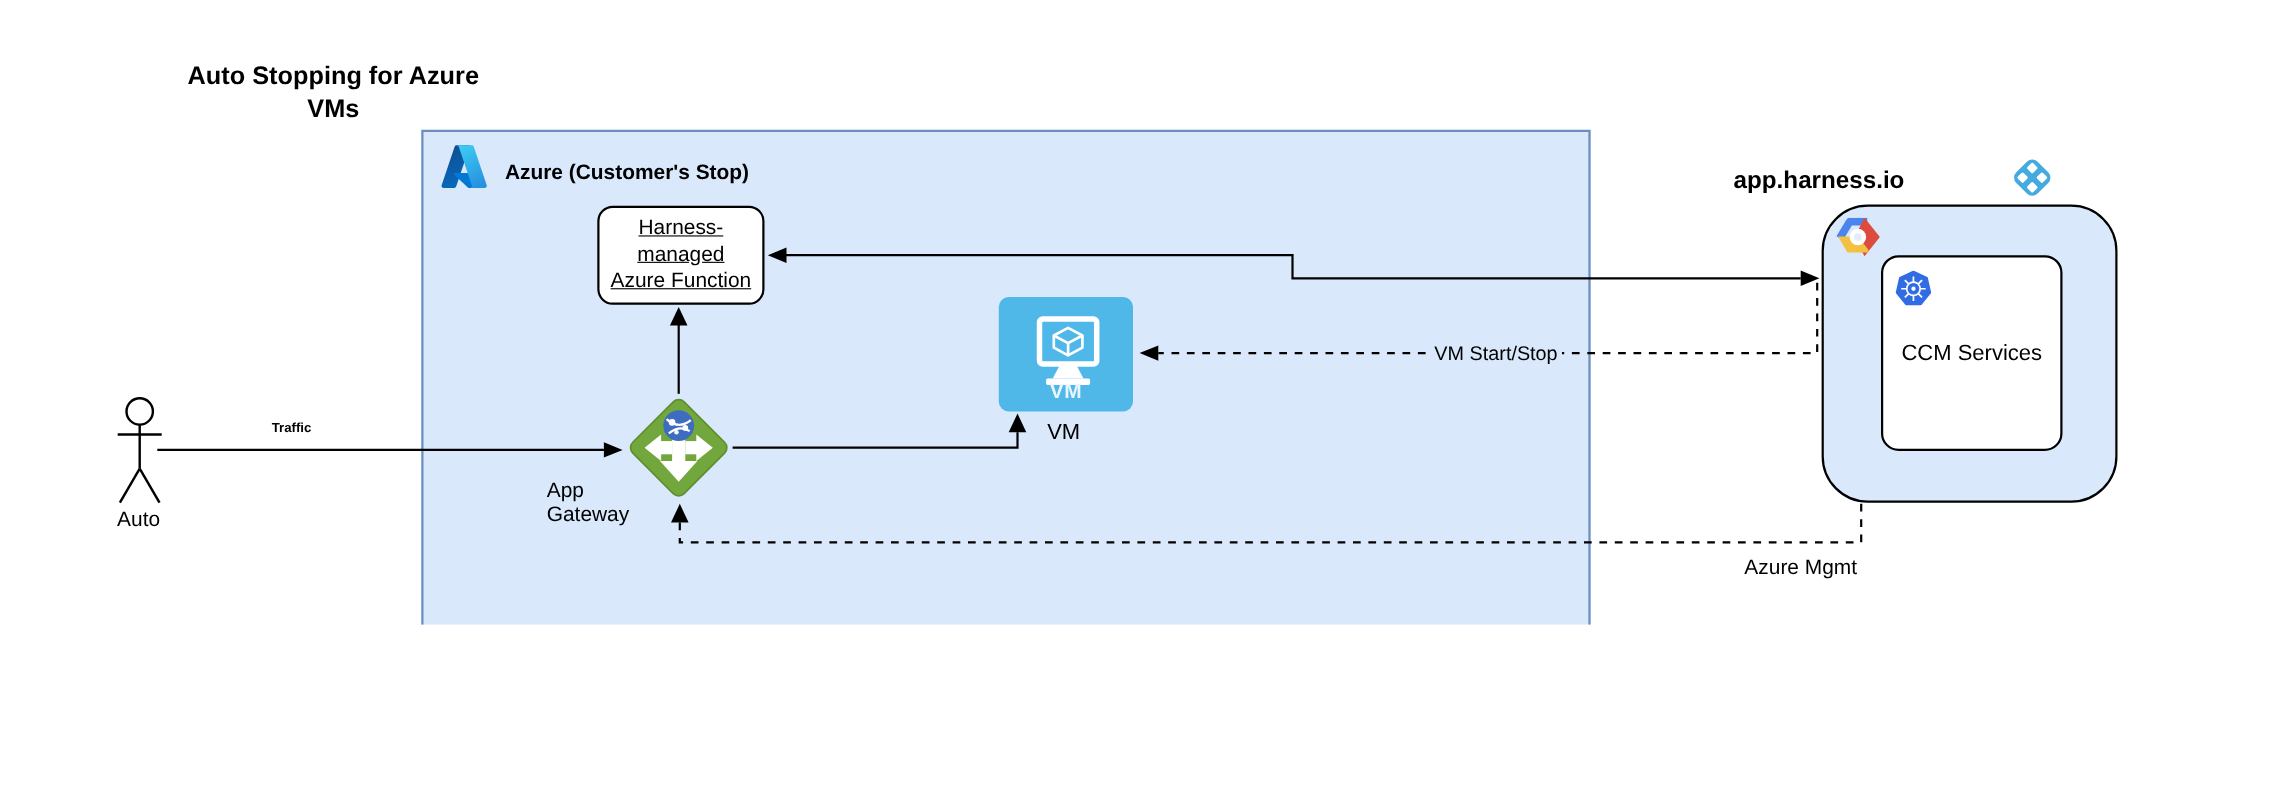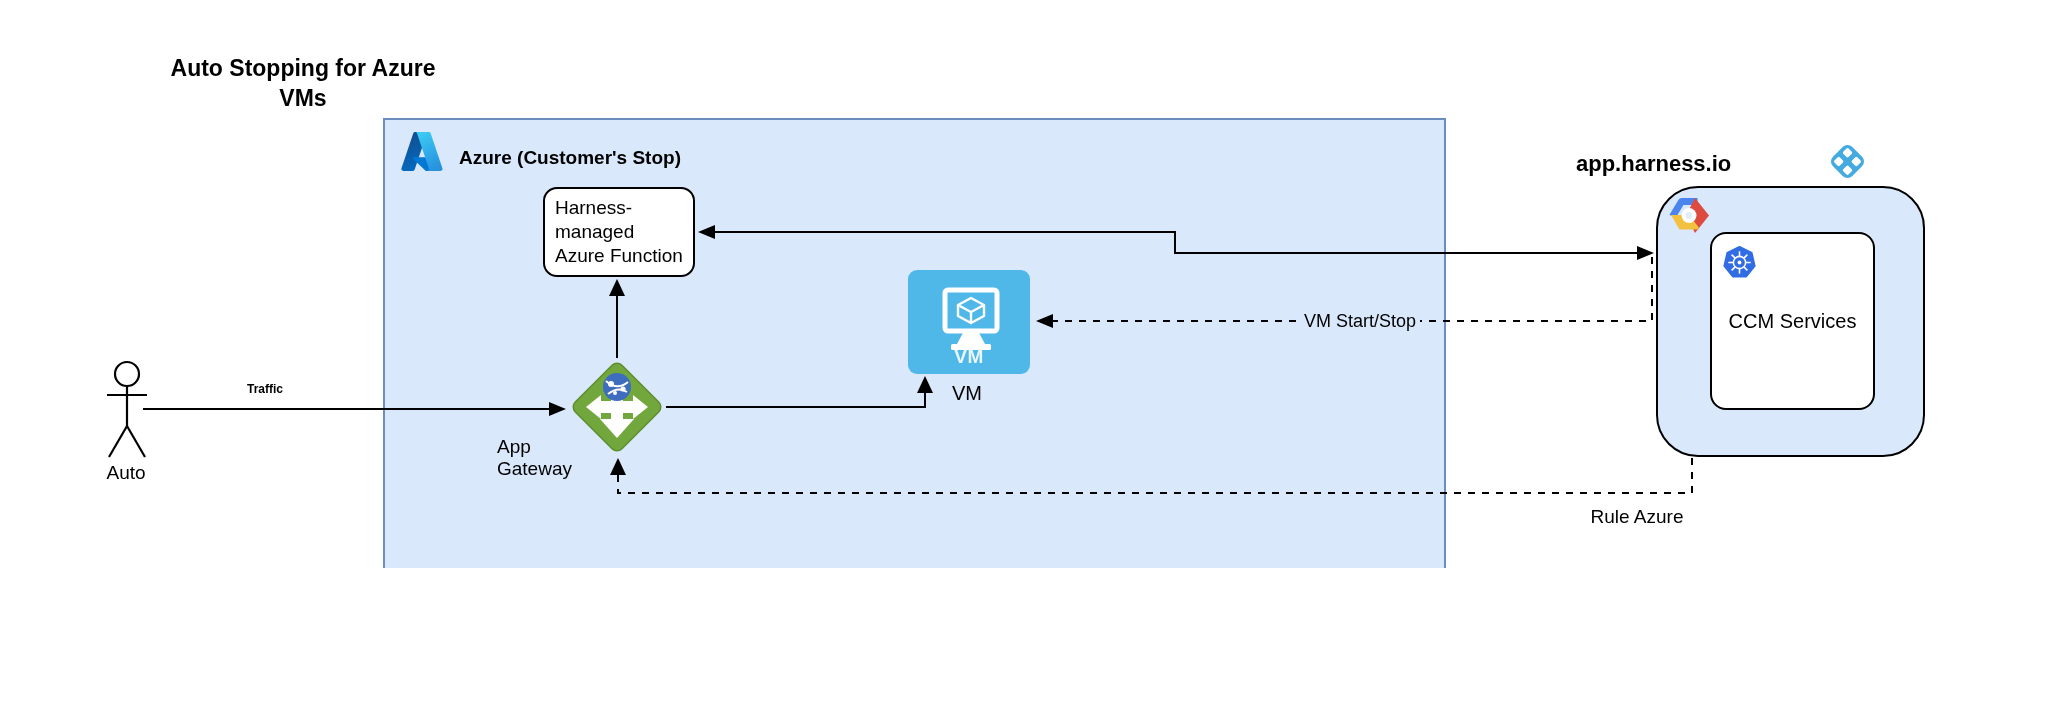--- a/index.html
+++ b/index.html
@@ -35,22 +35,23 @@
     border-radius:16px;
     box-sizing:border-box;
   }
   .function-node{
     left:543px;top:187px;width:152px;height:90px;
     background:#fff;
     border:2px solid var(--c-box_border,#000);
     border-radius:14px;
     box-sizing:border-box;
     display:flex;align-items:center;justify-content:center;
-    text-align:left;font-size:19px;line-height:1.28;
+    text-align:center;font-size:19px;line-height:1.28;
     padding:0 10px;
+    text-decoration:underline;
   }
   .vm-tile{
     left:908px;top:270px;width:122px;height:104px;
     background:var(--c-vm_tile,#4fb8e8);
     border-radius:9px;
   }
   .vm-tile-text{
     position:absolute;left:0;right:0;bottom:6px;
     text-align:center;color:#eaf6fd;
     font-size:19px;font-weight:bold;letter-spacing:.5px;
@@ -192,21 +193,21 @@
       <circle cx="44" cy="27" r="3"></circle>
       <circle cx="56" cy="32" r="2.6"></circle>
       <circle cx="48" cy="36" r="2"></circle>
     </g>
   </svg>
   <div class="abs gateway-label">
     <span>App Gateway</span>
   </div>
 
   <div class="abs ctr vmss-label">VM Start/Stop</div>
-  <div class="abs ctr rule-label">Rule Azure</div>
+  <div class="abs ctr rule-label">Azure Mgmt</div>
 
   <div class="abs harness-title">app.harness.io</div>
   <svg class="abs" style="left:1826px;top:140px" width="43" height="43" viewBox="0 0 44 44">
     <rect class="fill-harness" x="8" y="8" width="28" height="28" rx="7" transform="rotate(45 22 22)"></rect>
     <g fill="#fff">
       <rect x="18.2" y="9.2" width="7.6" height="7.6" rx="1.4" transform="rotate(45 22 13)"></rect>
       <rect x="9.2" y="18.2" width="7.6" height="7.6" rx="1.4" transform="rotate(45 13 22)"></rect>
       <rect x="27.2" y="18.2" width="7.6" height="7.6" rx="1.4" transform="rotate(45 31 22)"></rect>
       <rect x="18.2" y="27.2" width="7.6" height="7.6" rx="1.4" transform="rotate(45 22 31)"></rect>
     </g>

